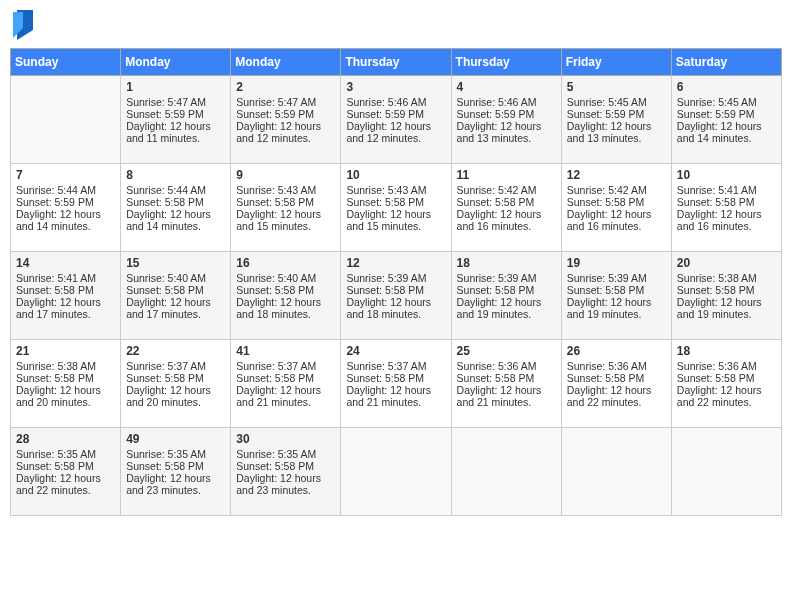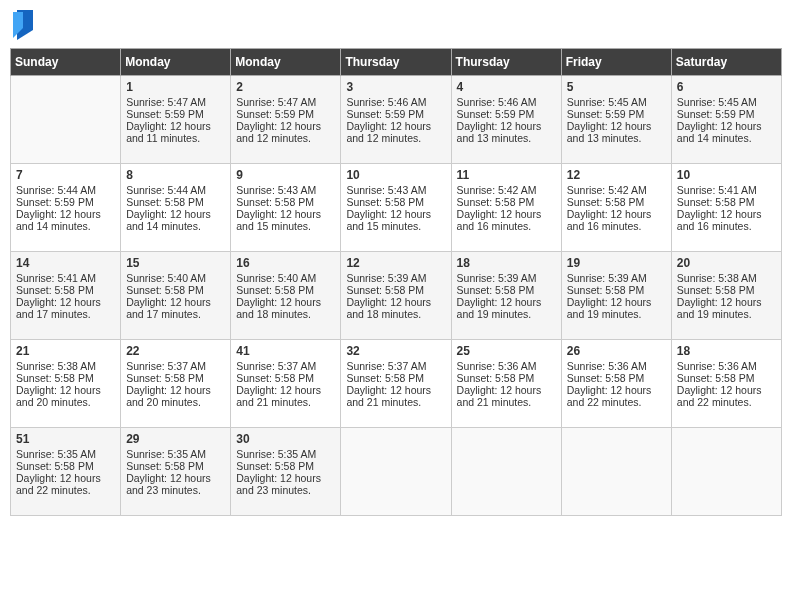--- a/index.html
+++ b/index.html
@@ -46,21 +46,21 @@
     .location {
       font-size: 14px;
       color: #555;
     }
     table {
       width: 100%;
       border-collapse: collapse;
       font-size: 10.5px;
     }
     thead tr {
-      background-color: #404040;
+      background-color: #3b82f6;
       color: #fff;
     }
     thead th {
       padding: 6px 4px;
       text-align: left;
       font-weight: bold;
       font-size: 12px;
       border: 1px solid #aaa;
     }
     tbody tr {
@@ -283,21 +283,21 @@
           <div>and 20 minutes.</div>
         </td>
         <td>
           <span class="day-num">41</span>
           <div>Sunrise: 5:37 AM</div>
           <div>Sunset: 5:58 PM</div>
           <div>Daylight: 12 hours</div>
           <div>and 21 minutes.</div>
         </td>
         <td>
-          <span class="day-num">32</span>
+          <span class="day-num">24</span>
           <div>Sunrise: 5:37 AM</div>
           <div>Sunset: 5:58 PM</div>
           <div>Daylight: 12 hours</div>
           <div>and 21 minutes.</div>
         </td>
         <td>
           <span class="day-num">25</span>
           <div>Sunrise: 5:36 AM</div>
           <div>Sunset: 5:58 PM</div>
           <div>Daylight: 12 hours</div>
@@ -313,28 +313,28 @@
         <td>
           <span class="day-num">18</span>
           <div>Sunrise: 5:36 AM</div>
           <div>Sunset: 5:58 PM</div>
           <div>Daylight: 12 hours</div>
           <div>and 22 minutes.</div>
         </td>
       </tr>
       <tr>
         <td>
-          <span class="day-num">51</span>
+          <span class="day-num">28</span>
           <div>Sunrise: 5:35 AM</div>
           <div>Sunset: 5:58 PM</div>
           <div>Daylight: 12 hours</div>
           <div>and 22 minutes.</div>
         </td>
         <td>
-          <span class="day-num">29</span>
+          <span class="day-num">49</span>
           <div>Sunrise: 5:35 AM</div>
           <div>Sunset: 5:58 PM</div>
           <div>Daylight: 12 hours</div>
           <div>and 23 minutes.</div>
         </td>
         <td>
           <span class="day-num">30</span>
           <div>Sunrise: 5:35 AM</div>
           <div>Sunset: 5:58 PM</div>
           <div>Daylight: 12 hours</div>

